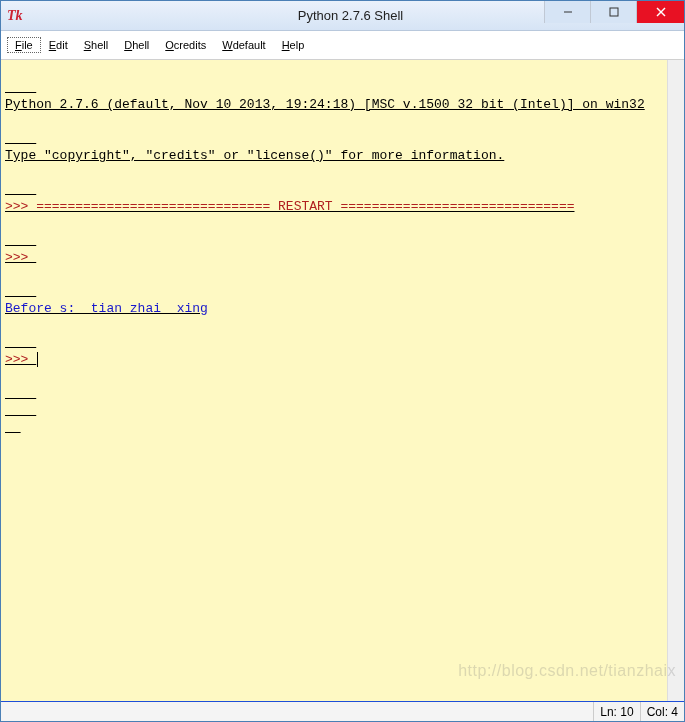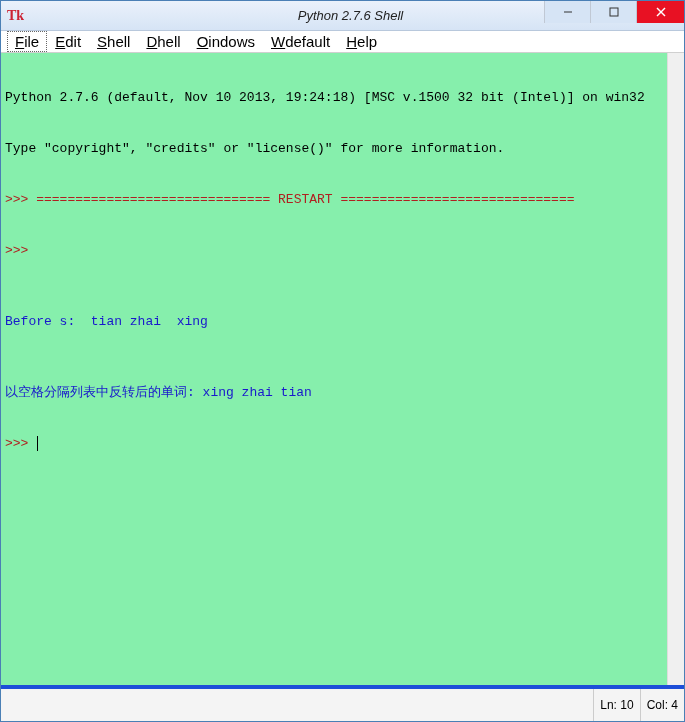--- a/index.html
+++ b/index.html
@@ -25,32 +25,32 @@
       display: flex;
       align-items: center;
       position: relative;
     }
     .app-icon {
       width: 16px;
       height: 16px;
       margin: 0 6px;
       color: #c23;
       font-family: serif;
+      font-style: italic;
       font-weight: bold;
       font-size: 14px;
       line-height: 16px;
     }
     .title {
       position: absolute;
       left: 16px; right: 0;
       text-align: center;
       font-size: 13px;
       color: #222;
       pointer-events: none;
-      font-style: italic;
     }
     .window-controls {
       position: absolute;
       right: 0;
       top: 0;
       display: flex;
       height: 22px;
     }
     .win-btn {
       width: 46px;
@@ -63,65 +63,66 @@
       background: #d6e4f5;
       border-left: 1px solid #c0c8d4;
     }
     .win-btn.close {
       background: #e81123;
       color: #fff;
       width: 48px;
     }
     .win-btn svg { display: block; }
     .menubar {
-      height: 22px;
+      height: 29px;
       background: #fff;
       border-bottom: 1px solid #d0d0d0;
       display: flex;
       align-items: center;
       padding: 0 6px;
-      font-size: 15px;
+      font-size: 11px;
       color: #000;
     }
     .menu-item {
       padding: 2px 8px;
       cursor: default;
     }
     .menu-item.active {
       border: 1px dotted #666;
       padding: 1px 7px;
     }
     .menu-item .uline { text-decoration: underline; }
     .content {
       flex: 1;
-      background: #86efac;
+      background: #fef9c3;
       padding: 2px 4px;
       font-family: "Courier New", monospace;
       font-size: 13px;
       line-height: 17px;
       color: #000;
       overflow: hidden;
       position: relative;
       white-space: pre-wrap;
       word-break: break-all;
+      text-decoration: underline;
     }
     .line { display: block; }
     .prompt-red { color: #b02020; }
-    .output-blue { color: #1818cc; margin-top: 20px; }
+    .output-blue { color: #1818cc; }
     .cursor {
       display: inline-block;
       width: 1px;
       height: 15px;
       background: #000;
       vertical-align: text-bottom;
       margin-left: 1px;
     }
     .statusbar {
-      height: 36px;
-      border-top: 4px solid #1d4ed8;
+      height: 20px;
+      border-top: 1px solid #1d4ed8;
       background: #f4f4f4;
       display: flex;
       justify-content: flex-end;
       align-items: center;
       font-size: 12px;
       color: #000;
     }
     .status-cell {
       border-left: 1px solid #ccc;
       padding: 0 6px;
@@ -175,34 +176,34 @@
           </svg>
       </div>
     </div>
   </div>
 
   <div class="menubar">
     <span class="menu-item active"><span class="uline">F</span><span>ile</span></span>
     <span class="menu-item"><span class="uline">E</span><span>dit</span></span>
     <span class="menu-item"><span class="uline">S</span><span>hell</span></span>
     <span class="menu-item"><span class="uline">D</span><span>hell</span></span>
-    <span class="menu-item"><span class="uline">O</span><span>indows</span></span>
+    <span class="menu-item"><span class="uline">O</span><span>credits</span></span>
     <span class="menu-item"><span class="uline">W</span><span>default</span></span>
     <span class="menu-item"><span class="uline">H</span><span>elp</span></span>
   </div>
 
   <div class="content">
     <span class="line">Python 2.7.6 (default, Nov 10 2013, 19:24:18) [MSC v.1500 32 bit (Intel)] on win32</span>
     <span class="line">Type "copyright", "credits" or "license()" for more information.</span>
     <span class="line prompt-red">&gt;&gt;&gt; ============================== RESTART ==============================</span>
     <span class="line prompt-red">&gt;&gt;&gt; </span>
     <span class="line output-blue">Before s:  tian zhai  xing</span>
-    <span class="line output-blue">以空格分隔列表中反转后的单词: xing zhai tian</span>
     <span class="line"><span class="prompt-red">&gt;&gt;&gt; </span><span class="cursor"></span></span>
     <div class="scrollbar"></div>
+    <div class="watermark">http://blog.csdn.net/tianzhaix</div>
   </div>
 
   <div class="statusbar">
     <div class="status-cell">Ln: 10</div>
     <div class="status-cell">Col: 4</div>
   </div>
 
 </div>
 
 </body></html>

